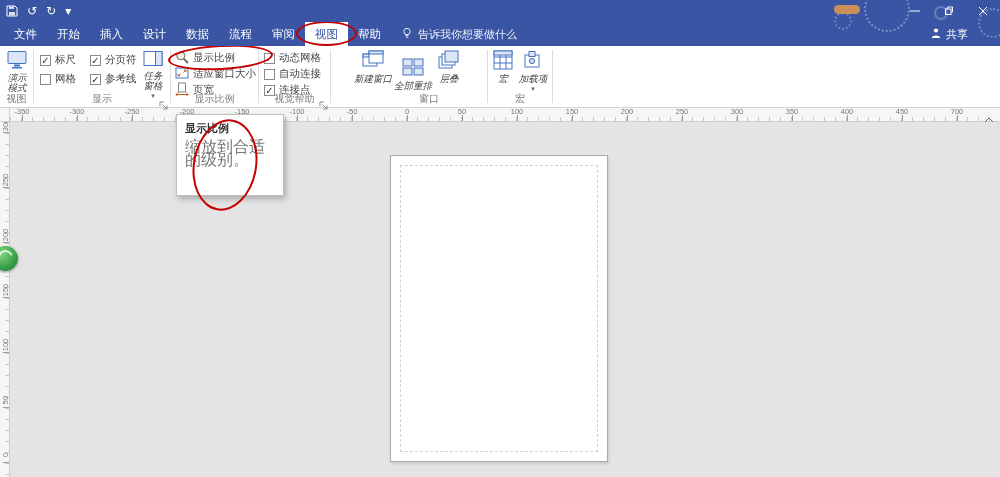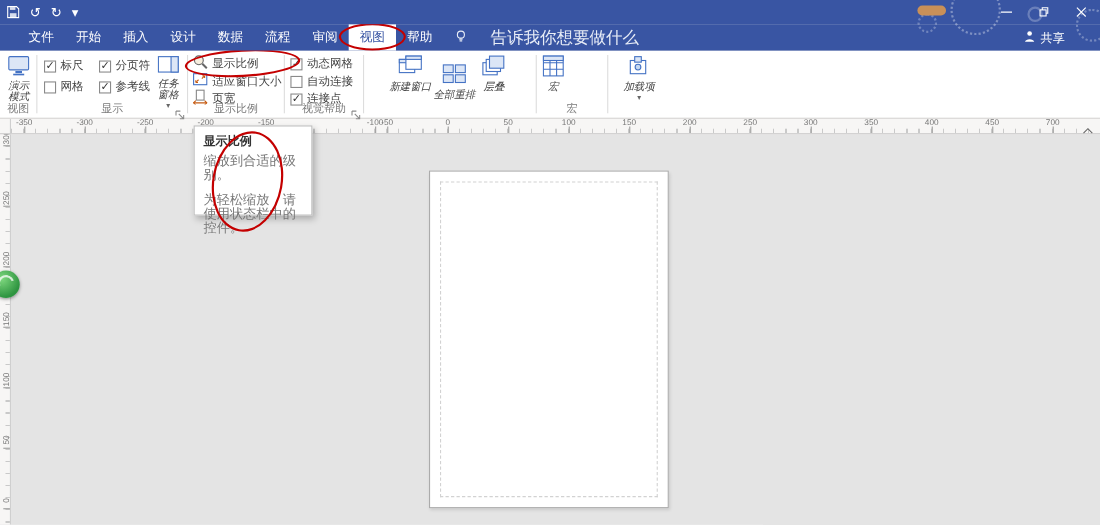--- a/index.html
+++ b/index.html
@@ -14,24 +14,24 @@
   .winbtns { position:absolute; right:0; top:0; height:22px; display:flex; z-index:7; }
   .winbtn { width:34px; height:22px; display:flex; align-items:center; justify-content:center; }
   .deco { position:absolute; border-radius:50%; z-index:1; pointer-events:none; }
   .d1 { right:90px; top:-14px; width:46px; height:46px; border:2px dotted rgba(255,255,255,.35); }
   .d2 { right:-8px; top:8px; width:30px; height:30px; border:2px dotted rgba(255,255,255,.3); }
   .d3 { right:52px; top:6px; width:14px; height:14px; border:2px solid rgba(255,255,255,.25); }
   .d4 { right:148px; top:12px; width:18px; height:18px; border:2px dotted rgba(255,255,255,.28); }
   .account-badge { position:absolute; right:140px; top:5px; width:26px; height:9px; border-radius:5px; background:#C99058; z-index:5; }
 
   
-  .tabrow { position:absolute; left:0; top:22px; width:1000px; height:24px; background:#3955A3; display:flex; align-items:stretch; padding-left:16px; z-index:19; }
+  .tabrow { position:absolute; left:0; top:22px; width:1000px; height:24px; background:#3955A3; display:flex; align-items:stretch; padding-left:4px; z-index:19; }
   .tab { color:#fff; font-size:11.5px; line-height:24px; padding:0 10px; position:relative; white-space:nowrap; }
   .tab.active { background:#fff; color:#3955A3; }
-  .tellme { display:flex; align-items:center; gap:21px; margin-left:10px; color:#E8EDF7; font-size:15px; white-space:nowrap; }
+  .tellme { display:flex; align-items:center; gap:5px; margin-left:10px; color:#E8EDF7; font-size:11px; white-space:nowrap; }
   .share { position:absolute; right:32px; top:0; height:24px; display:flex; align-items:center; gap:4px; color:#fff; font-size:11px; }
 
   
   .ribbon { position:absolute; left:0; top:46px; width:1000px; height:62px; background:#fff; border-bottom:1px solid #D5D3D1; z-index:18; }
   .group { position:absolute; top:0; height:61px; }
   .vsep { position:absolute; top:4px; height:53px; width:1px; background:#DDDDDD; }
   .glabel { position:absolute; bottom:1px; left:0; width:100%; text-align:center; font-size:10px; color:#7A7A7A; white-space:nowrap; }
   .launcher { position:absolute; right:2px; bottom:2px; width:9px; height:9px; }
   .bigbtn { position:absolute; top:2px; display:flex; flex-direction:column; align-items:center; padding-top:2px; gap:2px; font-size:9.5px; color:#444; height:50px;font-style:italic; }
   .bigbtn .blabel { display:block; text-align:center; line-height:10px; white-space:normal; }
@@ -60,21 +60,21 @@
   .vtick { position:absolute; right:0; width:6px; height:1px; background:#9C9C9C; }
   .vnum { position:absolute; left:-7px; top:-12px; width:20px; height:10px; line-height:10px; text-align:center; transform:rotate(-90deg); font-size:7.5px; color:#777; }
   .collapse-btn { position:absolute; right:6px; top:109px; z-index:7; }
   .canvas { position:absolute; left:10px; top:122px; width:990px; height:355px; background:#E4E4E4; z-index:1; }
   .page { position:absolute; left:380px; top:33px; width:218px; height:307px; background:#fff; border:1px solid #ABABAB; box-shadow:1px 2px 3px rgba(0,0,0,.12); }
   .pmargin { position:absolute; left:9px; top:9px; right:9px; bottom:9px; border:1px dashed #D2D2D2; }
 
   
   .tooltip { position:absolute; left:176px; top:114px; width:108px; height:82px; background:#fff; border:1px solid #BEBEBE; box-shadow:2px 3px 6px rgba(0,0,0,.25); z-index:30; padding:6px 8px; }
   .tooltip .t-title { font-size:11px; font-weight:bold; color:#333; margin-bottom:4px; }
-  .tooltip .t-body { font-size:12px; color:#777; line-height:13px; }
+  .tooltip .t-body { font-size:16px; color:#777; line-height:13px; }
   .tooltip .t-body2 { margin-top:9px; }
 
   
   .ball { position:absolute; left:-7px; top:246px; width:25px; height:25px; border-radius:50%; z-index:45;
           background:radial-gradient(circle at 35% 30%, #7FD87F, #2E9440 70%); box-shadow:0 1px 3px rgba(0,0,0,.4); }
   .ball::after { content:""; position:absolute; left:5px; top:4px; width:11px; height:11px; border:2px solid rgba(255,255,255,.75); border-radius:50%; border-bottom-color:transparent; border-right-color:transparent; transform:rotate(25deg); }
 </style>
 </head>
 <body>
 
@@ -289,35 +289,36 @@
       <div class="bigbtn" style="left:83px;width:30px;">
         <span>
           <svg width="22" height="20" viewBox="0 0 22 20">
               <rect x="1" y="7" width="13" height="11" fill="#fff" stroke="#4472C4"></rect>
               <rect x="4" y="4" width="13" height="11" fill="#fff" stroke="#4472C4"></rect>
               <rect x="7" y="1" width="13" height="11" fill="#DCE6F6" stroke="#4472C4"></rect>
             </svg>
         </span>
         <span class="blabel">层叠</span>
       </div>
+      <div class="glabel">窗口</div>
     </div>
     <div class="vsep" style="left:487px;"></div>
 
     <div class="group" style="left:488px;width:64px;">
       <div class="bigbtn" style="left:3px;width:24px;">
         <span>
           <svg width="20" height="20" viewBox="0 0 20 20">
               <rect x="1" y="1" width="18" height="18" fill="#fff" stroke="#4472C4"></rect>
               <path d="M1 7h18M1 13h18M7 1v18M13 1v18" stroke="#4472C4"></path>
               <rect x="1" y="1" width="18" height="4" fill="#DCE6F6" stroke="#4472C4"></rect>
             </svg>
         </span>
         <span class="blabel">宏</span>
       </div>
-      <div class="bigbtn" style="left:29px;width:32px;margin-left:48px;">
+      <div class="bigbtn" style="left:29px;width:32px;">
         <span>
           <svg width="20" height="20" viewBox="0 0 20 20">
               <rect x="2" y="5" width="14" height="12" fill="#fff" stroke="#4472C4"></rect>
               <rect x="6" y="1.5" width="6" height="5" fill="#DCE6F6" stroke="#4472C4"></rect>
               <circle cx="9" cy="11" r="2.6" fill="#C6D9F1" stroke="#4472C4"></circle>
             </svg>
         </span>
         <span class="blabel">加载项</span>
         <span class="caret">▾</span>
       </div>
@@ -342,21 +343,21 @@
       </div>
       <div class="htick" style="left: 122px;">
         <span class="hnum">-250</span>
       </div>
       <div class="htick" style="left: 177px;">
         <span class="hnum">-200</span>
       </div>
       <div class="htick" style="left: 232px;">
         <span class="hnum">-150</span>
       </div>
-      <div class="htick" style="left: 287px; margin-left: 44px;">
+      <div class="htick" style="left: 287px;">
         <span class="hnum">-100</span>
       </div>
       <div class="htick" style="left: 342px;">
         <span class="hnum">-50</span>
       </div>
       <div class="htick" style="left: 397px;">
         <span class="hnum">0</span>
       </div>
       <div class="htick" style="left: 452px;">
         <span class="hnum">50</span>
@@ -415,19 +416,18 @@
 
   <div class="canvas">
     <div class="page">
       <div class="pmargin"></div>
     </div>
   </div>
 
   <div class="tooltip">
     <div class="t-title">显示比例</div>
     <div class="t-body">缩放到合适的级别。</div>
-    <div class="t-body t-body2">为轻松缩放，请使用状态栏中的控件。</div>
     <div class="ann ann-tooltip"></div>
   </div>
 
   <div class="ball"></div>
 
 </div>
 
 </body></html>

